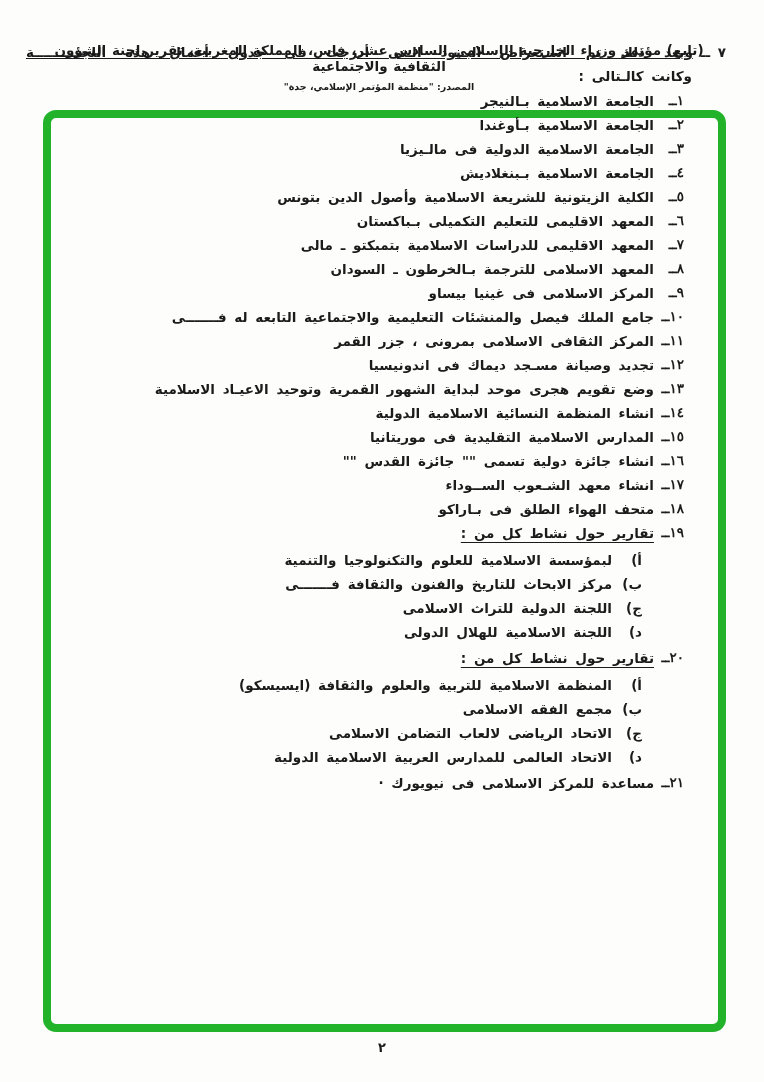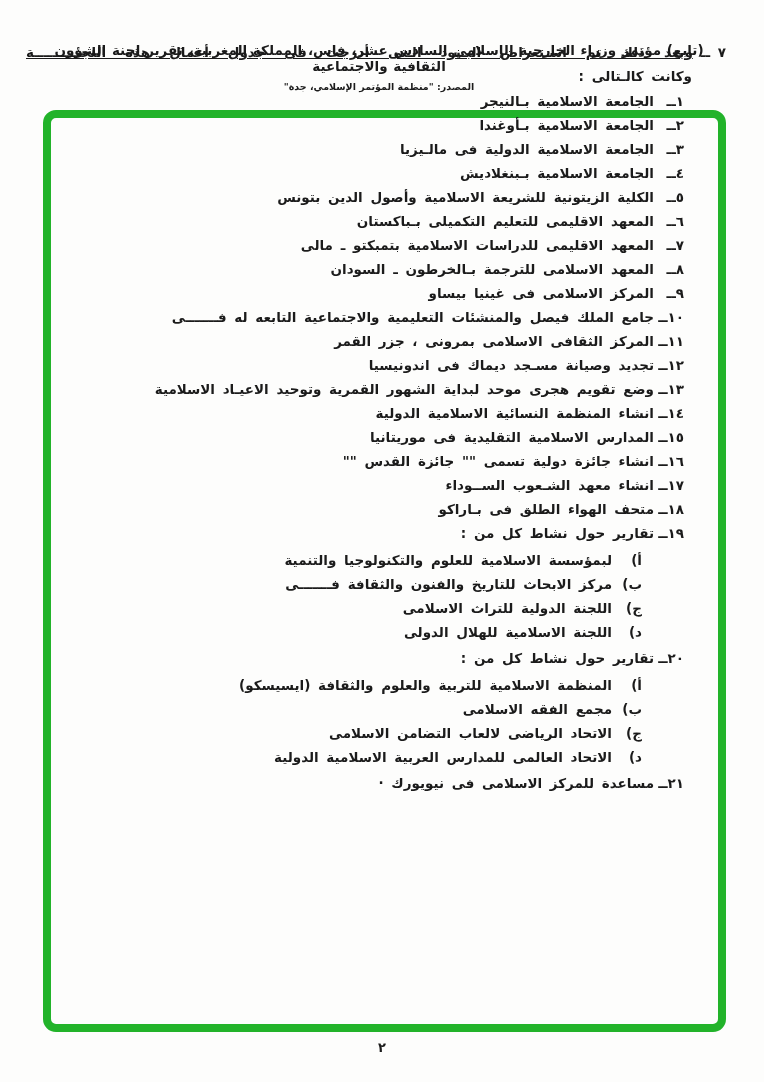--- a/index.html
+++ b/index.html
@@ -36,27 +36,27 @@
     word-spacing:3px;
     padding:40px 38px 0 26px;
     box-sizing:border-box;
   }
   .p7{display:flex;}
   .p7 .pnum{flex:none;white-space:nowrap;padding-left:8px;}
   .p7 .ptxt{flex:1;text-align:justify;text-align-last:justify;text-decoration:underline;}
   .p7-line2{margin-right:34px;}
   .list{margin-right:42px;margin-top:1px;}
   .row{display:flex;}
-  .num{flex:none;width:30px;white-space:nowrap;}
+  .num{flex:none;width:30px;white-space:nowrap;font-family:Liberation Serif, serif;}
   .txt{flex:1;padding-left:4px;}
   .cont .txt{padding-right:12px;}
   .sub-block{margin:3px 0 2px;}
   .sub{display:flex;margin-right:42px;}
   .submark{flex:none;width:30px;}
-  .u{text-underline-offset:4px;}
+  .u{text-decoration:underline;text-underline-offset:4px;}
   
   .pageno{
     position:absolute;left:0;right:0;top:1040px;
     text-align:center;font-size:13px;font-weight:bold;
     direction:rtl;
   }
 </style>
 </head>
 <body>
 

